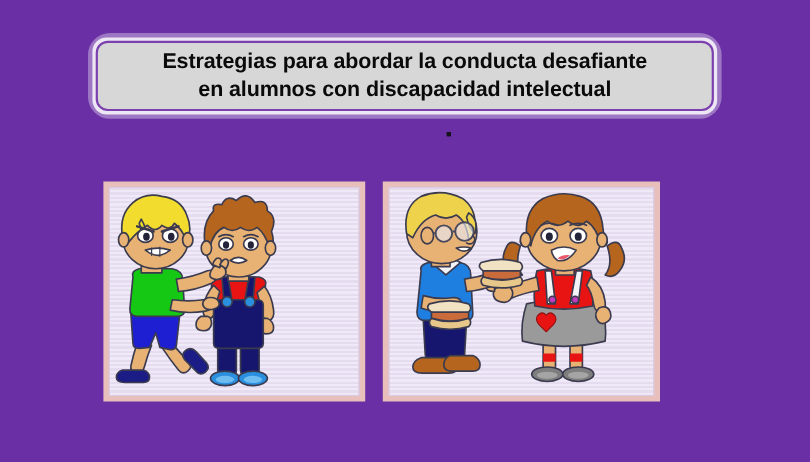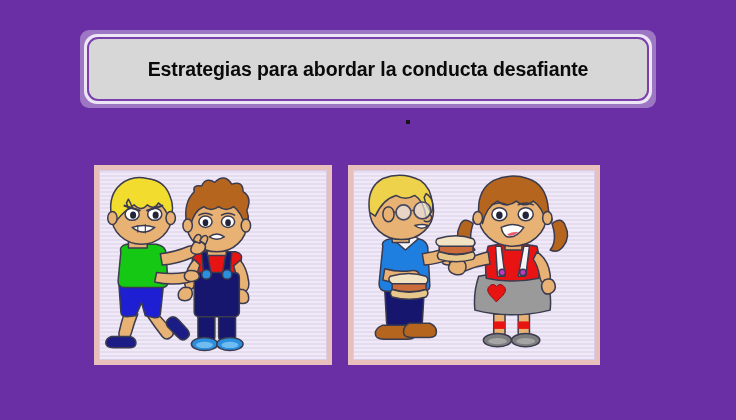--- a/index.html
+++ b/index.html
@@ -22,21 +22,21 @@
     background: #6B2FA5;
   }
 
   
   .title-outer {
     position: absolute;
     left: 80px;
     top: 30px;
     width: 576px;
     height: 78px;
-    border-radius: 9px;
+    border-radius: 20px;
     background: #9D76C4;
     padding: 4px;
   }
   .title-mid {
     width: 100%;
     height: 100%;
     border-radius: 13px;
     background: #EDE6F4;
     padding: 3px;
   }
@@ -100,20 +100,21 @@
 </head>
 <body>
 
 <div class="slide">
 
   <div class="title-outer">
     <div class="title-mid">
       <div class="title-inner">
         <div class="title-text">
           <span class="title-line">Estrategias para abordar la conducta desafiante</span>
+          <span class="title-line">en alumnos con discapacidad intelectual</span>
         </div>
       </div>
     </div>
   </div>
 
   <div class="dot"></div>
 
   <div class="panel panel-a">
     <div class="panel-inner">
       <div class="scene">

